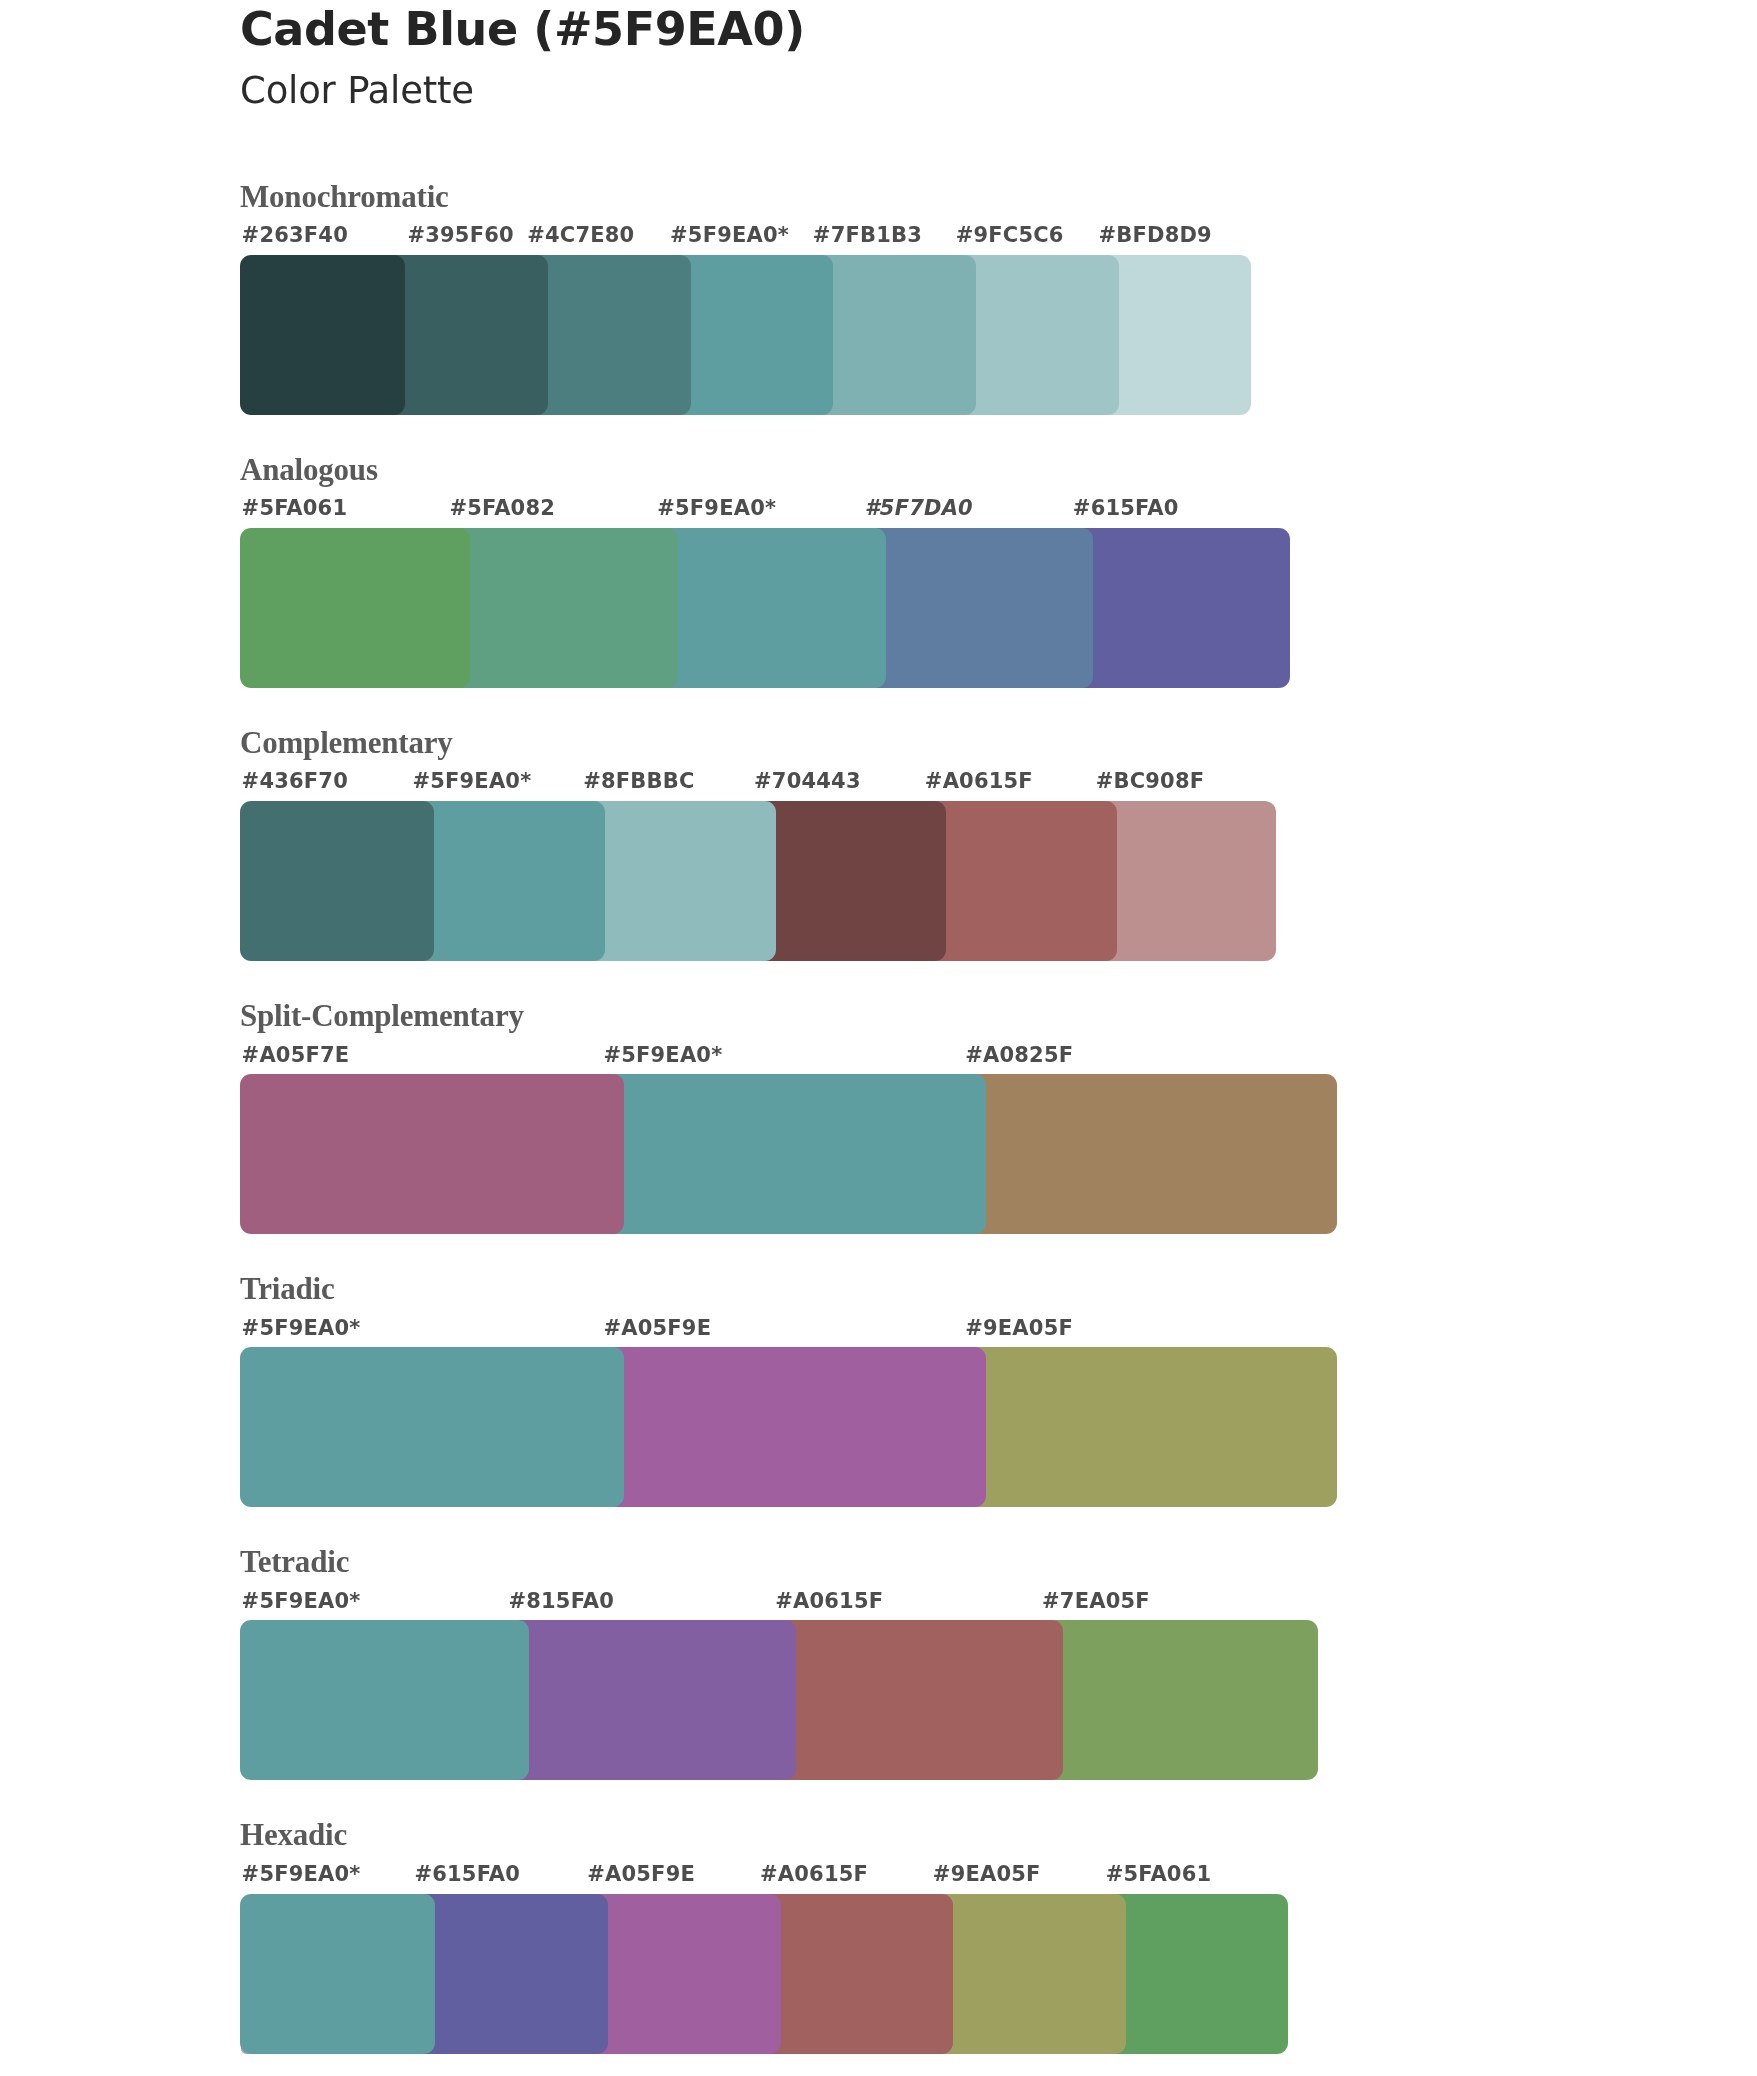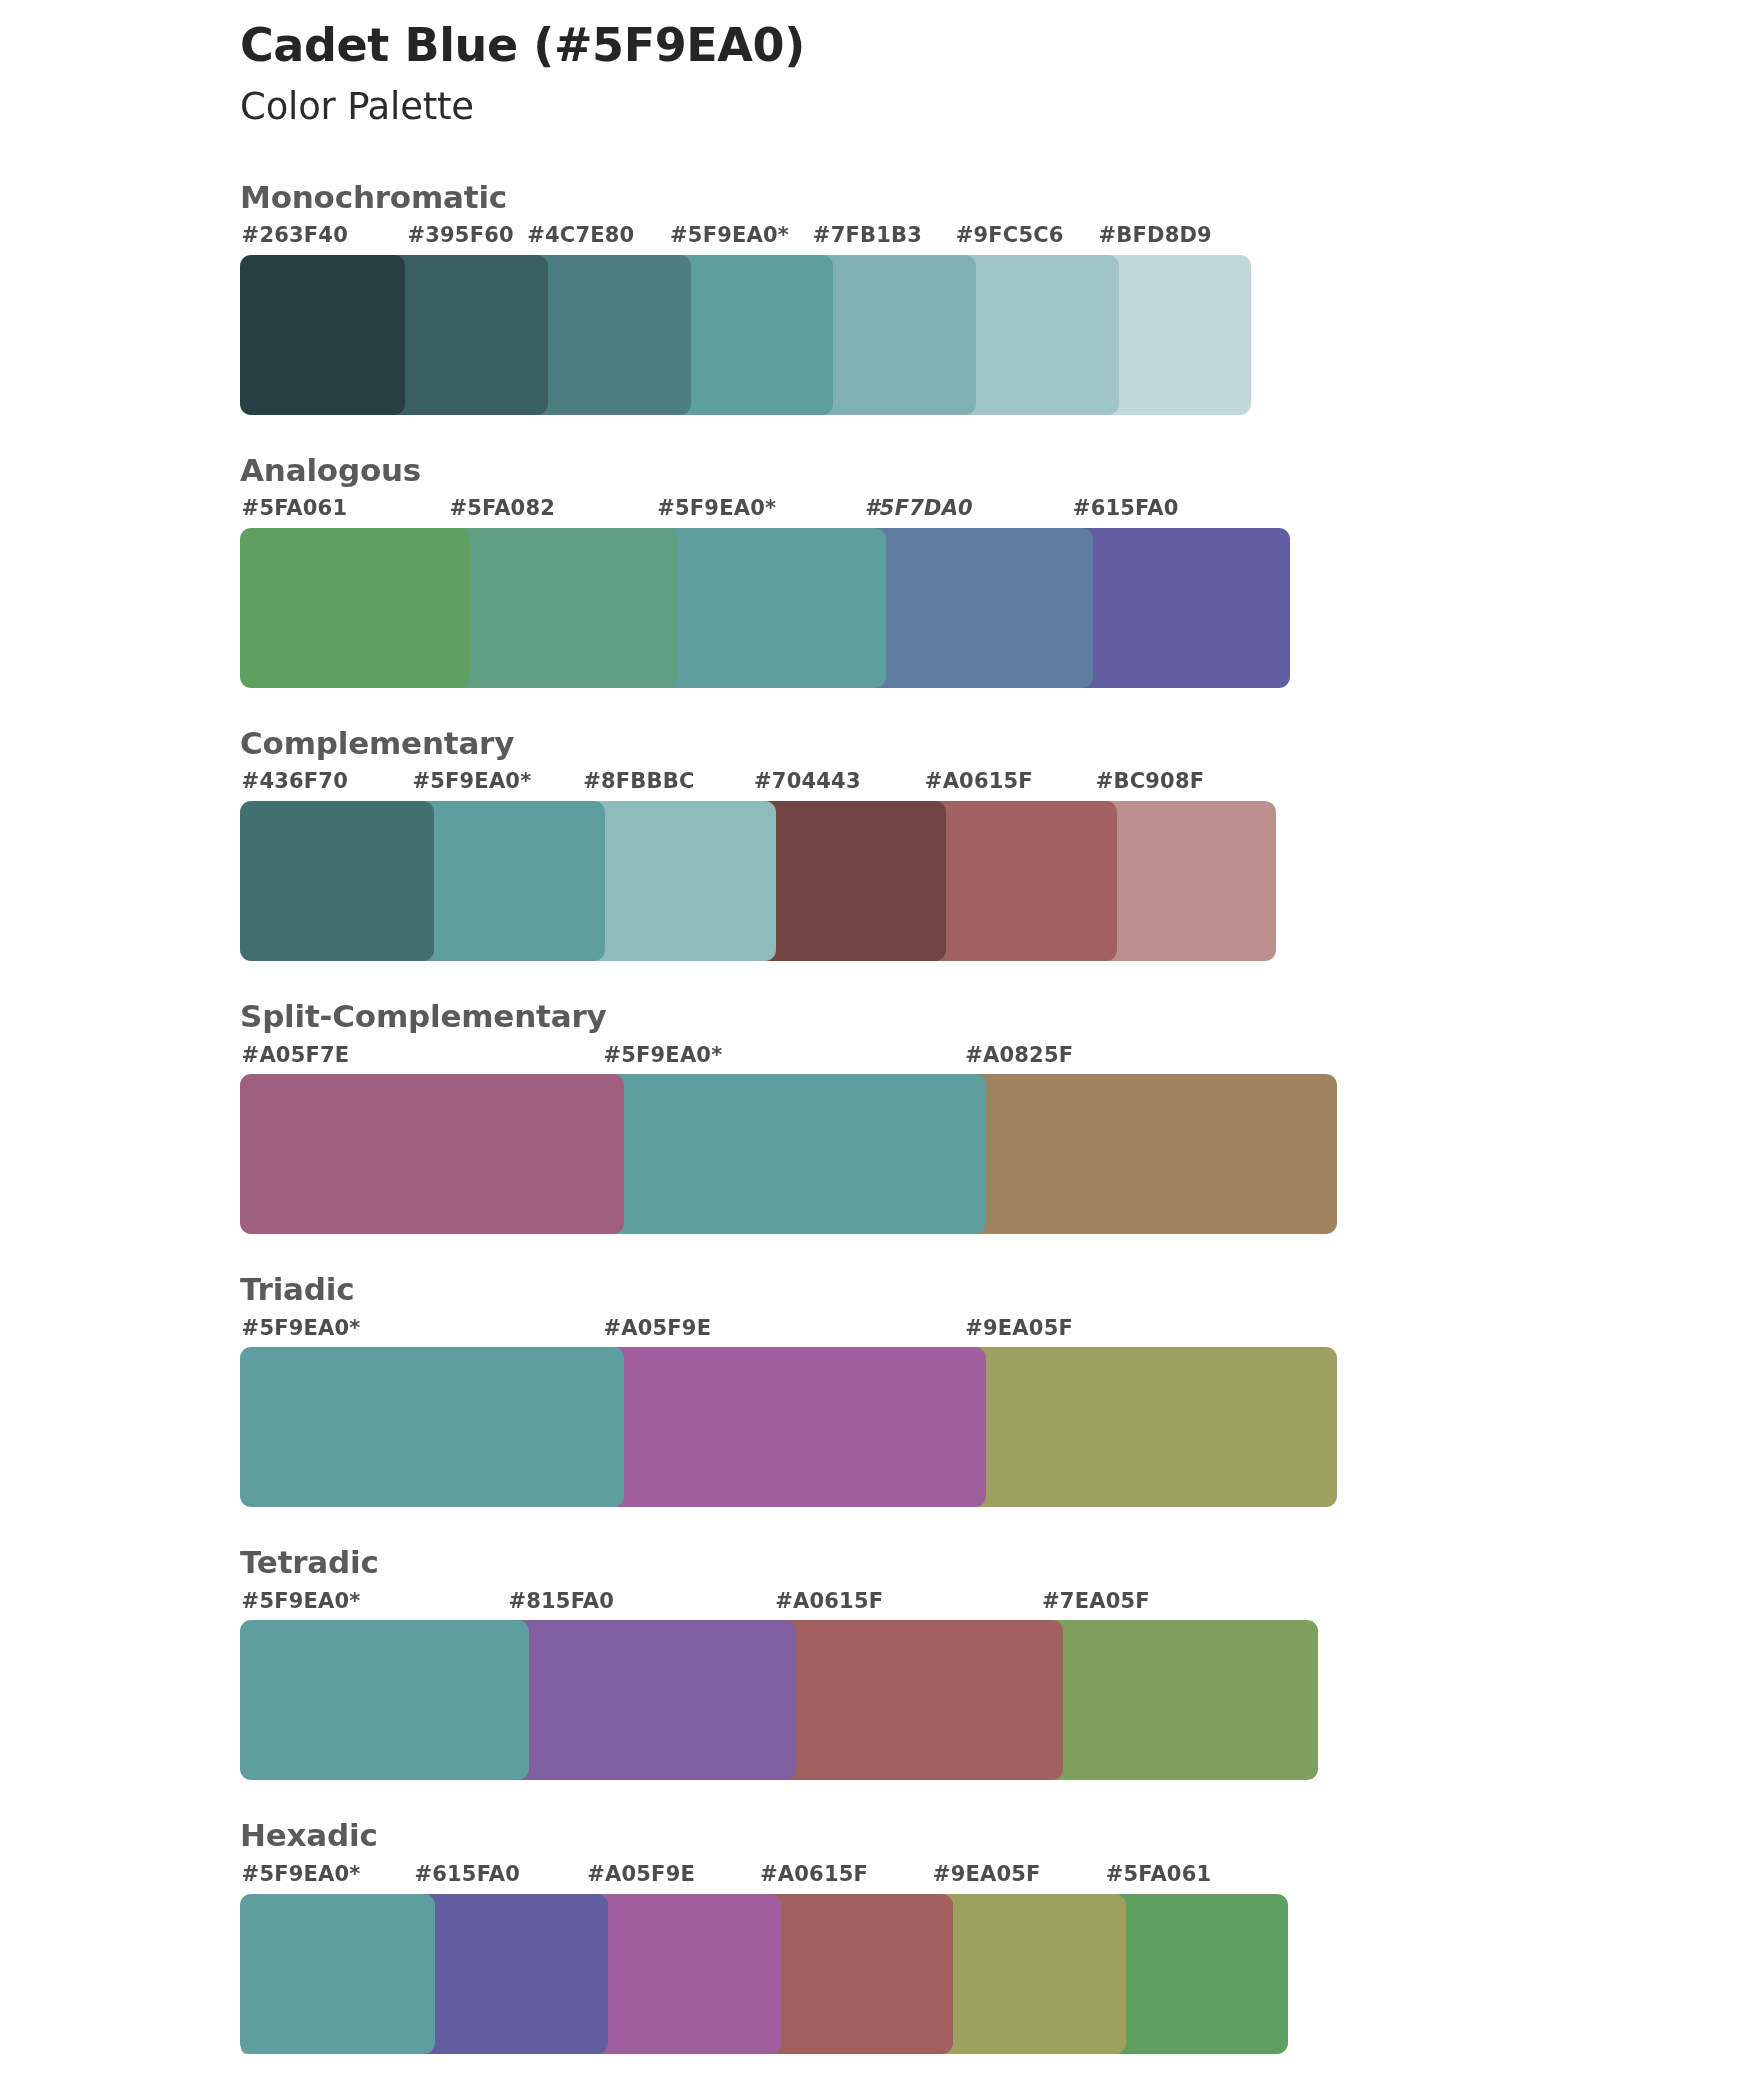--- a/index.html
+++ b/index.html
@@ -20,21 +20,21 @@
     width: 1757px;
     height: 2077px;
     box-sizing: border-box;
     padding: 0;
   }
 
   
   .header {
     position: absolute;
     left: 240px;
-    top: 18px;
+    top: 2px;
     width: 1358px;
   }
   .title {
     font-size: 46px;
     font-weight: 700;
     color: #252525;
     letter-spacing: -0.4px;
     line-height: 1.18;
     margin: 0;
     white-space: nowrap;
@@ -61,20 +61,21 @@
     margin: 0 0 38px 0;
   }
   .section-title {
     font-size: 31px;
     font-weight: 700;
     color: #5a5a5a;
     letter-spacing: -0.2px;
     line-height: 1.1;
     margin: 0 0 11.2px 240px;
     white-space: nowrap;
+    font-family: Liberation Serif, serif;
   }
 
   .swatch-row {
     position: relative;
     margin-left: 240px;
     display: flex;
     align-items: flex-start;
   }
   .swatch {
     position: relative;

